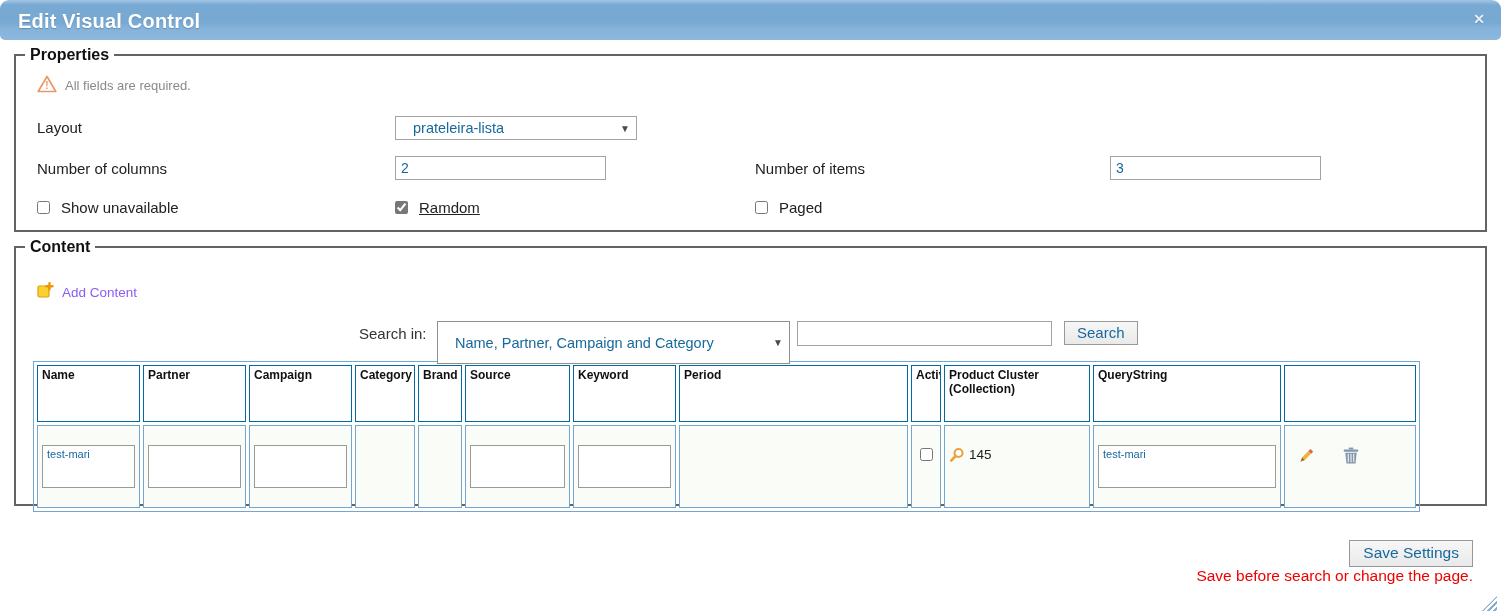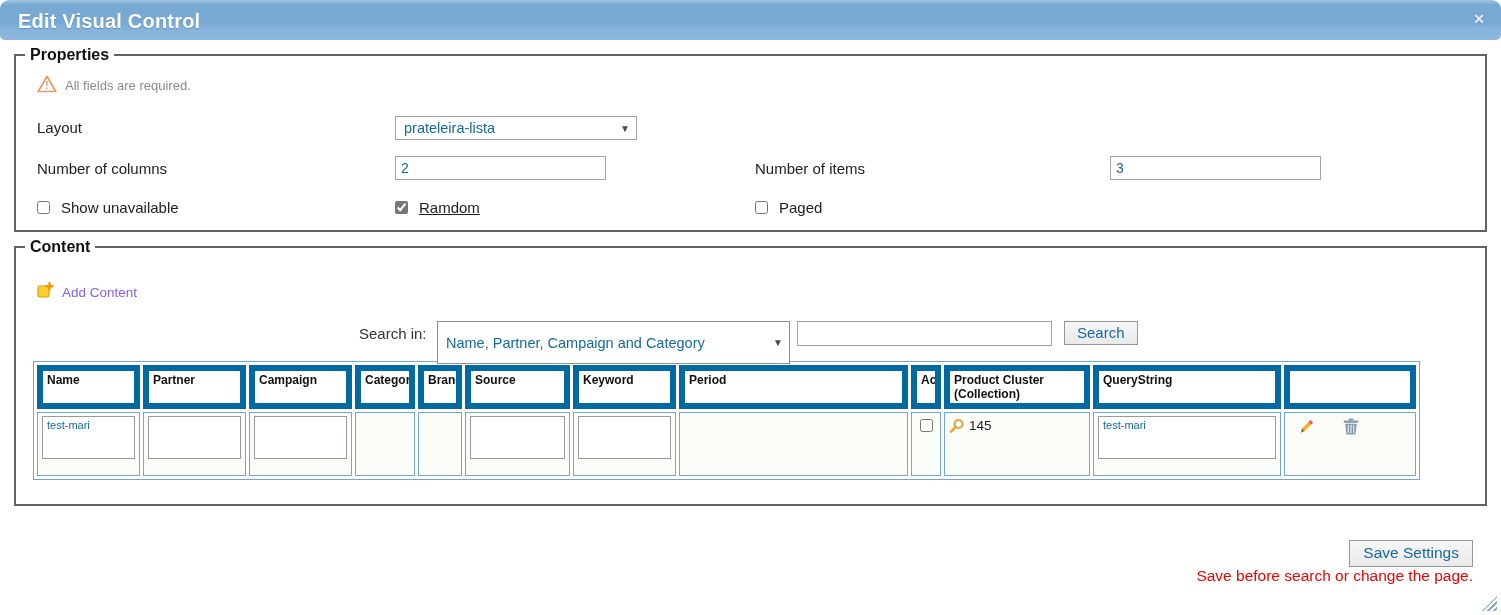--- a/index.html
+++ b/index.html
@@ -36,21 +36,21 @@
 
   .prow { position:relative; }
   .lbl { font-size:15px; color:#222; }
   .muted { font-size:13px; color:#8a8a8a; }
   .abs { position:absolute; top:0; }
 
   
   .fselect {
     position:absolute; top:0; height:24px; border:1px solid #a3a3a3; background:#fff;
     display:flex; align-items:center; justify-content:space-between;
-    padding:0 6px 0 8px; cursor:pointer;text-align:center;
+    padding:0 6px 0 17px; cursor:pointer;text-align:center;
   }
   .fselect .val { color:#17699c; font-size:14.5px; white-space:nowrap; overflow:hidden; }
   .fselect .arrow { color:#4a4a4a; font-size:10px; margin-left:6px; }
 
   input[type="text"] {
     height:24px; border:1px solid #a3a3a3; background:#fff; color:#17699c;
     font-size:14px; font-family:"Liberation Sans",sans-serif; padding:2px 5px;
   }
   input[type="checkbox"] { width:13px; height:13px; accent-color:#777; margin:0; vertical-align:-2px; }
   .cbwrap { position:absolute; top:0; display:flex; align-items:center; gap:11px; }
@@ -72,28 +72,28 @@
     border:1px solid #989898; color:#17699c; font-size:15px;
     font-family:"Liberation Sans",sans-serif; padding:2px 12px 3px; cursor:pointer;
   }
 
   
   table.grid {
     margin:13px 0 0 17px; width:1387px; table-layout:fixed;
     border-collapse:separate; border-spacing:3px; border:1px solid #74a6d0;
   }
   table.grid th {
-    border:6px solid #0369a1; background:#fff; font-size:12px; color:#101010;
-    text-align:left; vertical-align:top; padding:2px 4px; height:44px;
+    border:1px solid #0369a1; background:#fff; font-size:12px; color:#101010;
+    text-align:left; vertical-align:top; padding:2px 4px; height:57px;
     overflow:hidden; white-space:normal;
   }
   table.grid th.nowrap { white-space:nowrap; }
   table.grid td {
     border:1px solid #74a6d0; background:#f9fcf7; vertical-align:top;
-    padding:3px 4px; height:64px; overflow:hidden;
+    padding:19px 4px; height:64px; overflow:hidden;
   }
   td textarea {
     border:1px solid #9a9a9a; background:#fff; color:#17699c; font-size:11px;
     font-family:"Liberation Sans",sans-serif; resize:none; height:43px; width:100%;
     padding:2px 4px; display:block;
   }
   td.ck { text-align:center; }
   .cluster { display:flex; align-items:flex-start; gap:4px; font-size:13.5px; color:#222; padding-top:2px; }
   .actions { display:flex; gap:28px; padding:2px 4px 0 8px; }
   .actions .ic { cursor:pointer; }

